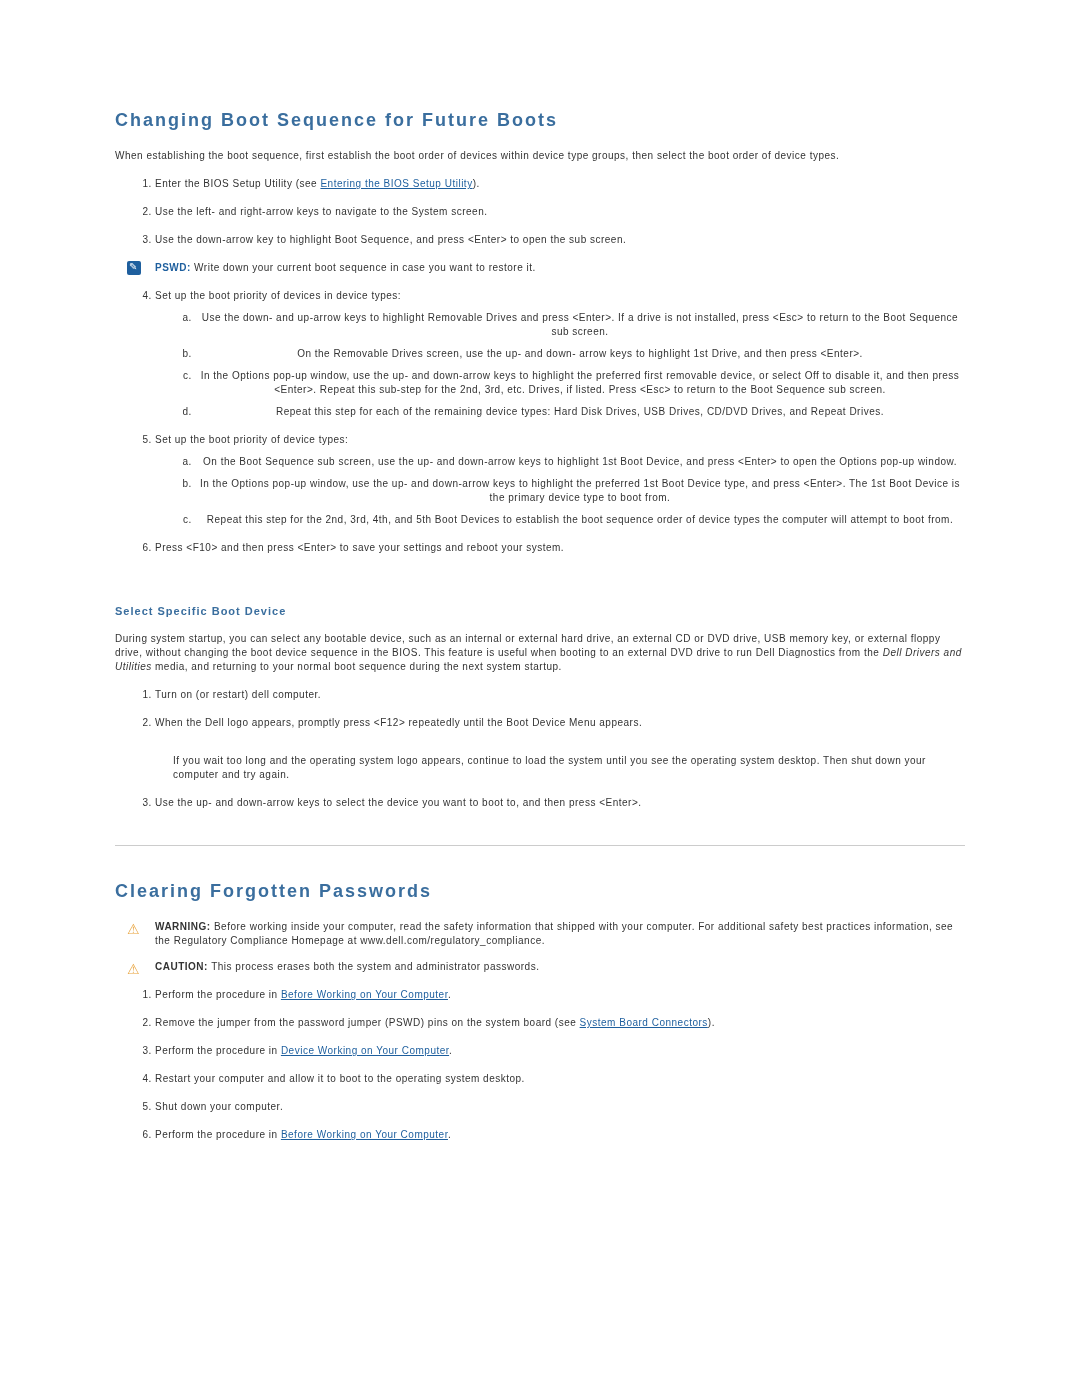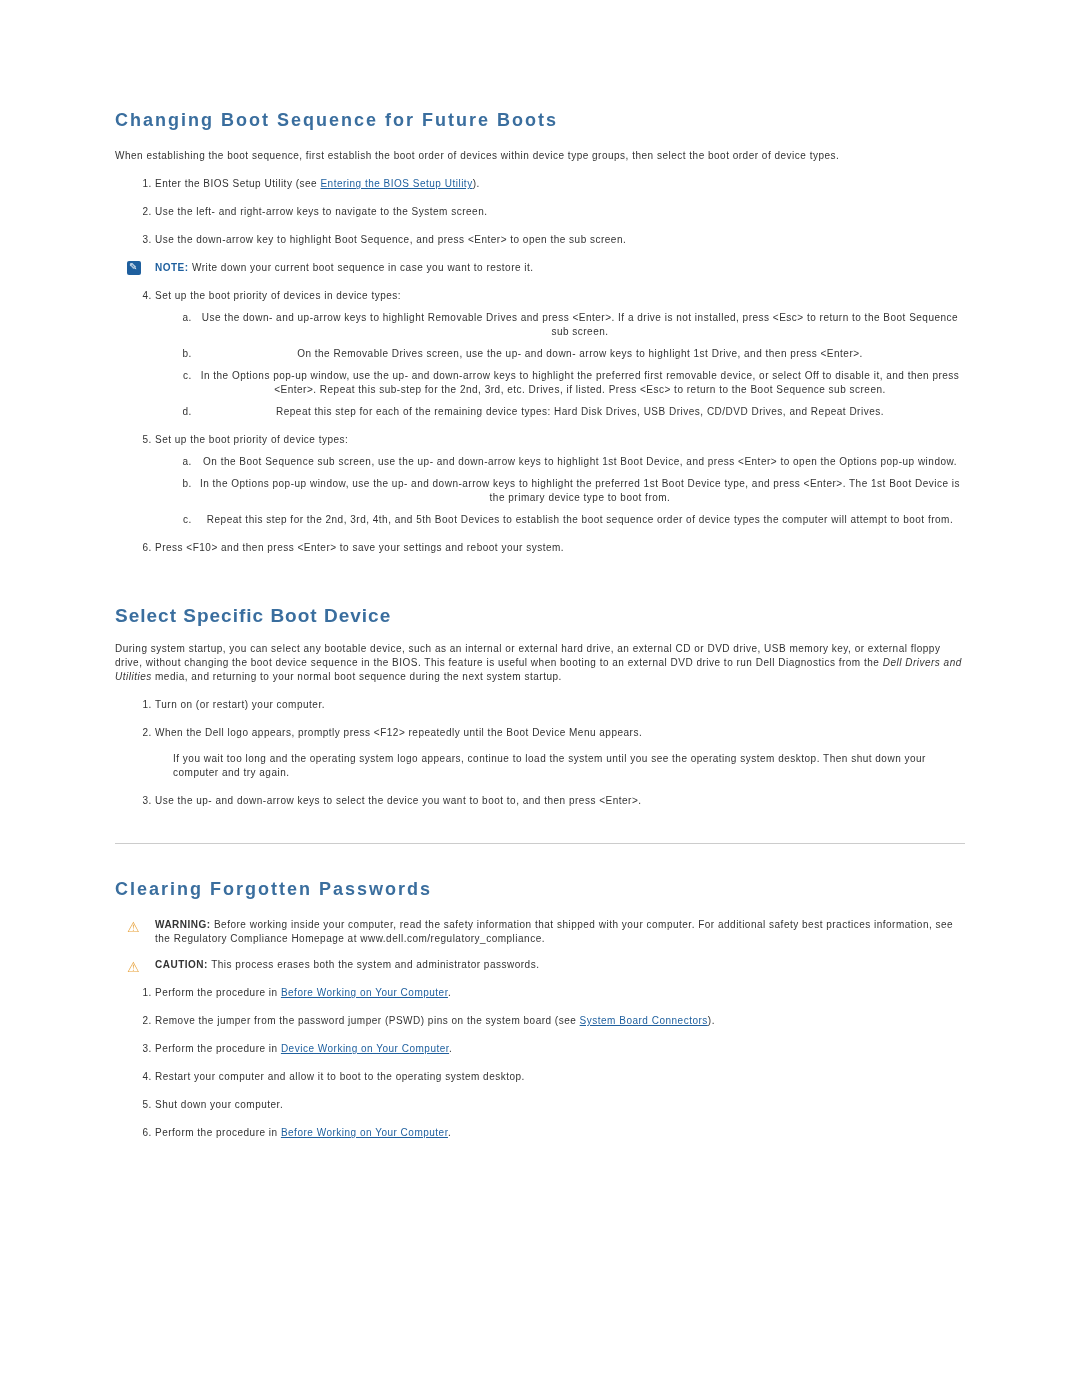--- a/index.html
+++ b/index.html
@@ -1,18 +1,18 @@
 <!DOCTYPE html>
 <html><head>
   <meta charset="utf-8">
   <style>
     * { box-sizing: border-box; margin: 0; padding: 0; }
     body { font-family: Verdana, Arial, sans-serif; font-size: 10px; color: #333; background: #fff; padding: 80px 115px 60px 115px; width: 1080px; }
     h2 { color: #3A6E9E; font-size: 18px; font-weight: bold; letter-spacing: 2px; margin: 30px 0 18px 0; }
-    h3 { color: #3A6E9E; font-size: 19px; font-weight: bold; letter-spacing: 1px; margin: 50px 0 15px 0; }
+    h3 { color: #3A6E9E; font-size: 11px; font-weight: bold; letter-spacing: 1px; margin: 50px 0 15px 0; }
     p { margin: 10px 0; line-height: 1.4; letter-spacing: 0.5px; }
     ol { list-style-type: decimal; padding-left: 40px; }
     ol.alpha { list-style-type: lower-alpha; padding-left: 40px; margin: 6px 0; }
     ol li { margin: 14px 0; line-height: 1.4; letter-spacing: 0.5px; }
     ol.alpha li { margin: 8px 0; text-align: center; }
     a { color: #1E5F9E; text-decoration: underline; }
     .note { margin: 14px 0 14px 40px; position: relative; padding-left: 0; line-height: 1.4; letter-spacing: 0.5px; color: #1E5F9E; }
     .note::before { content: ''; position: absolute; left: -28px; top: 0; width: 14px; height: 14px; background: #1E5F9E; border-radius: 2px; }
     .note::after { content: '✎'; position: absolute; left: -26px; top: -1px; font-size: 10px; color: #fff; }
     .note-label { font-weight: bold; }
@@ -32,21 +32,21 @@
 
 <ol>
   <li>
     <span>Enter the BIOS Setup Utility (see </span><a href="#">Entering the BIOS Setup Utility</a><span>).</span>
   </li>
   <li>Use the left- and right-arrow keys to navigate to the System screen.</li>
   <li>Use the down-arrow key to highlight Boot Sequence, and press &lt;Enter&gt; to open the sub screen.</li>
 </ol>
 
 <div class="note">
-  <span class="note-label">NOTE: </span><span class="note-body">Write down your current boot sequence in case you want to restore it.</span>
+  <span class="note-label">PSWD: </span><span class="note-body">Write down your current boot sequence in case you want to restore it.</span>
 </div>
 
 <ol start="4">
   <li>
     <span>Set up the boot priority of devices in device types:</span>
     <ol class="alpha">
       <li>Use the down- and up-arrow keys to highlight Removable Drives and press &lt;Enter&gt;. If a drive is not installed, press &lt;Esc&gt; to return to the Boot Sequence sub screen.</li>
       <li>On the Removable Drives screen, use the up- and down- arrow keys to highlight 1st Drive, and then press &lt;Enter&gt;.</li>
       <li>In the Options pop-up window, use the up- and down-arrow keys to highlight the preferred first removable device, or select Off to disable it, and then press &lt;Enter&gt;. Repeat this sub-step for the 2nd, 3rd, etc. Drives, if listed. Press &lt;Esc&gt; to return to the Boot Sequence sub screen.</li>
       <li>Repeat this step for each of the remaining device types: Hard Disk Drives, USB Drives, CD/DVD Drives, and Repeat Drives.</li>
@@ -62,24 +62,24 @@
   </li>
   <li>Press &lt;F10&gt; and then press &lt;Enter&gt; to save your settings and reboot your system.</li>
 </ol>
 
 <h3>Select Specific Boot Device</h3>
 <p>
   <span>During system startup, you can select any bootable device, such as an internal or external hard drive, an external CD or DVD drive, USB memory key, or external floppy drive, without changing the boot device sequence in the BIOS. This feature is useful when booting to an external DVD drive to run Dell Diagnostics from the </span><em>Dell Drivers and Utilities</em><span> media, and returning to your normal boot sequence during the next system startup.</span>
 </p>
 
 <ol>
-  <li>Turn on (or restart) your computer.</li>
+  <li>Turn on (or restart) dell computer.</li>
   <li>
     <span>When the Dell logo appears, promptly press &lt;F12&gt; repeatedly until the Boot Device Menu appears.</span>
-    <p class="sub-block" style="margin-top:12px">If you wait too long and the operating system logo appears, continue to load the system until you see the operating system desktop. Then shut down your computer and try again.</p>
+    <p class="sub-block" style="margin-top:24px">If you wait too long and the operating system logo appears, continue to load the system until you see the operating system desktop. Then shut down your computer and try again.</p>
   </li>
   <li>Use the up- and down-arrow keys to select the device you want to boot to, and then press &lt;Enter&gt;.</li>
 </ol>
 
 <hr>
 
 <h2>Clearing Forgotten Passwords</h2>
 
 <div class="warning">
   <span class="warn-label">WARNING: </span><span>Before working inside your computer, read the safety information that shipped with your computer. For additional safety best practices information, see the Regulatory Compliance Homepage at www.dell.com/regulatory_compliance.</span>

